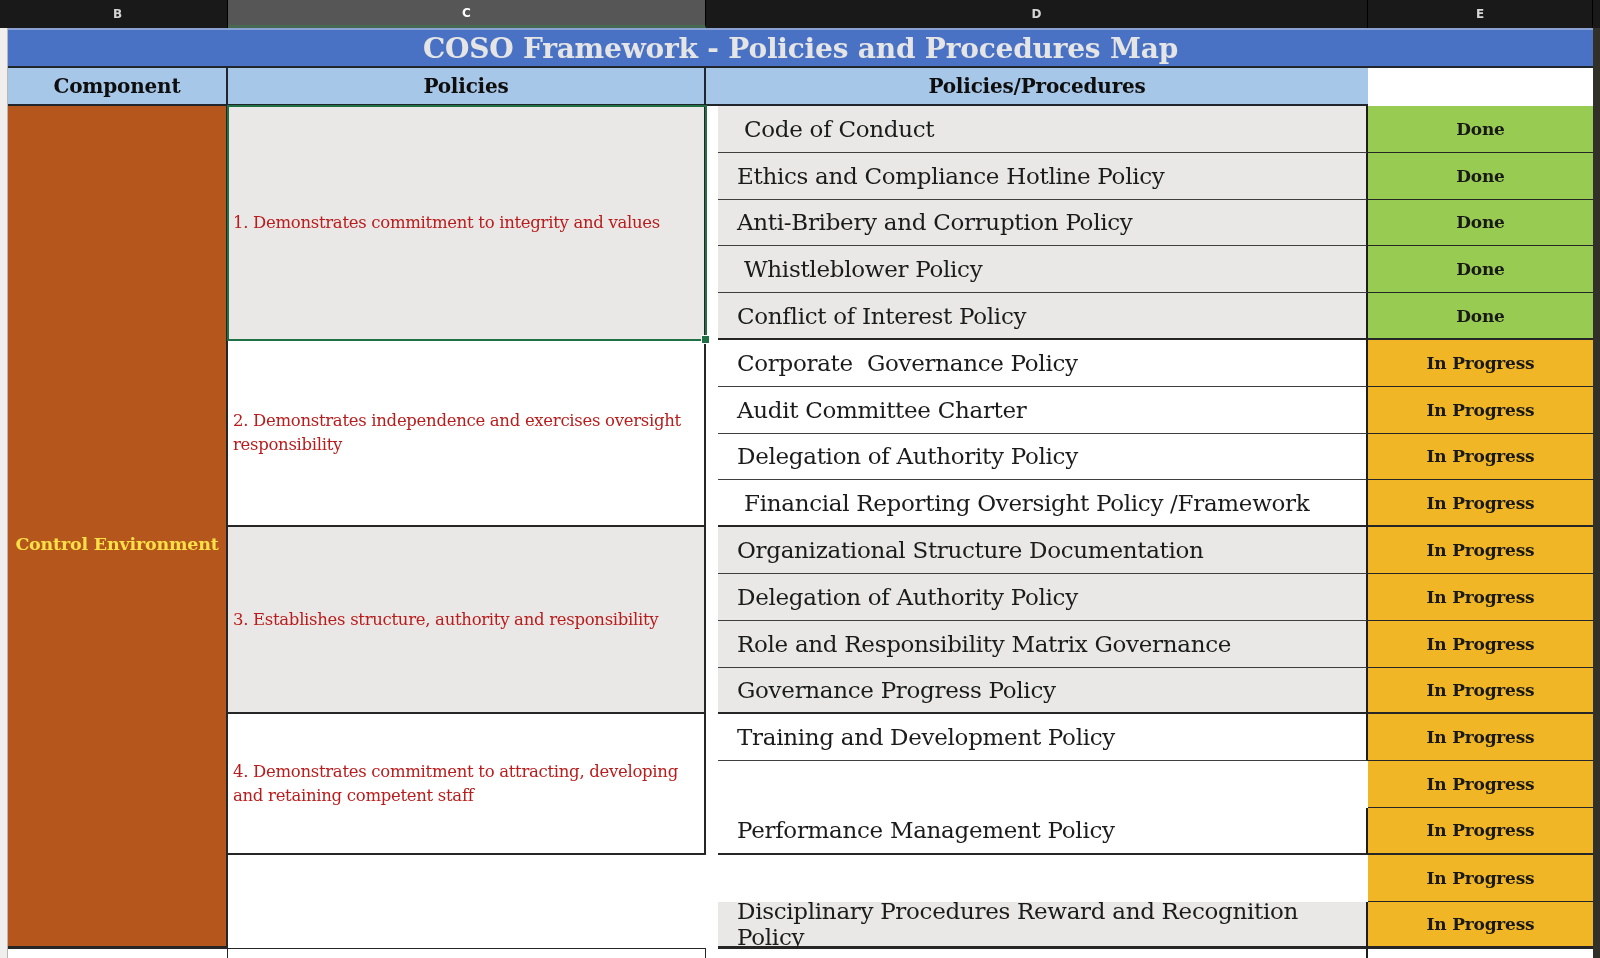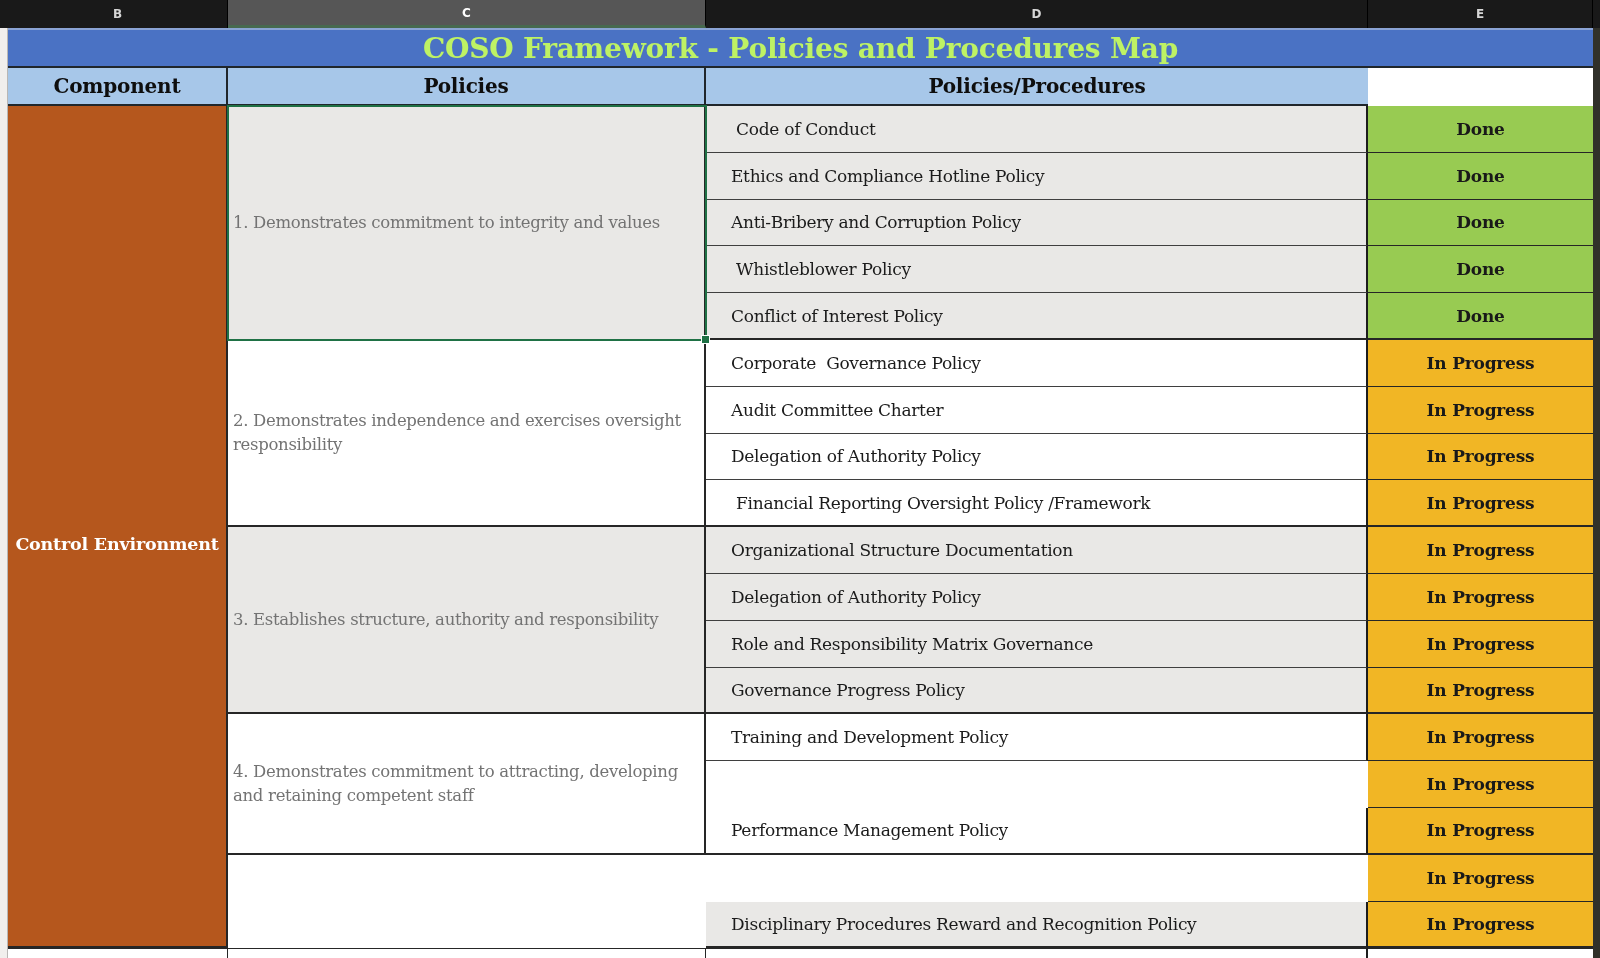--- a/index.html
+++ b/index.html
@@ -24,21 +24,21 @@
   
   .left-sliver { position: absolute; left: 0; top: 28px; width: 8px; height: 930px;
     background: #f1efed; border-right: 1px solid #b9b7b5; }
   .right-strip { position: absolute; left: 1593px; top: 28px; width: 7px; height: 930px;
     background: #31312a; }
 
   
   .table-wrap { position: absolute; left: 8px; top: 28px; width: 1585px; }
 
   .title-row {
-    height: 40px; background: #4a72c4; color: #bef264;
+    height: 40px; background: #4a72c4; color: #e5e5e5;
     font-size: 28px; font-weight: bold; letter-spacing: -0.2px;
     display: flex; align-items: center; justify-content: center;
     border-top: 2px solid #8aa3d4; border-bottom: 2px solid #20262b;
   }
 
   .header-row { display: grid; grid-template-columns: 220px 478px 662px 225px; height: 38px; }
   .header-row .hcell {
     background: #a7c7e9; color: #0e0e0e; font-size: 20px; font-weight: bold;
     display: flex; align-items: center; justify-content: center;
     border-right: 2px solid #20262b; border-bottom: 2px solid #20262b;
@@ -49,43 +49,43 @@
   .body-grid {
     position: relative;
     display: grid;
     grid-template-columns: 220px 478px 662px 225px;
     grid-template-rows: repeat(19, 46.8px);
   }
 
   .cell { border-bottom: 1px solid #454545; border-right: 1px solid #262626; }
 
   .component {
-    background: #b5571d; color: #ffffff; font-size: 17.5px; font-weight: bold;
+    background: #b5571d; color: #fde047; font-size: 17.5px; font-weight: bold;
     display: flex; align-items: center; justify-content: center; text-align: right;
     padding-top: 36px; letter-spacing: -0.2px;
     border-right: 2px solid #262626; border-bottom: 2px solid #262626;
   }
 
   .principle {
-    font-size: 16.5px; color: #737373; letter-spacing: -0.3px; line-height: 1.45;
+    font-size: 16.5px; color: #b91c1c; letter-spacing: -0.3px; line-height: 1.45;
     display: flex; align-items: center; text-align: left;
     padding: 2px 6px 2px 5px;
     border-right: 2px solid #262626; border-bottom: 1px solid #333333;
   }
   .principle.selected {
     position: relative; z-index: 3;
     outline: 2.5px solid #1f7145; outline-offset: -1.5px;
   }
 
   .policy {
-    font-size: 17px; color: #1b1b1b; letter-spacing: -0.3px;
+    font-size: 23px; color: #1b1b1b; letter-spacing: -0.3px;
     display: flex; align-items: center;
-    padding-left: 25px; padding-right: 6px;
+    padding-left: 19px; padding-right: 6px;
     white-space: pre-wrap;
-    border-right: 2px solid #1d1d1d; border-bottom: 1px solid #3f3f3f;
+    border-right: 2px solid #1d1d1d; border-bottom: 1px solid #3f3f3f; margin-left: 12px;
   }
 
   .status {
     font-size: 17px; font-weight: bold; color: #191919; letter-spacing: -0.2px;
     display: flex; align-items: center; justify-content: center;
     border-bottom: 1px solid #262626; border-right: none;
   }
   .done { background: #98cb52; }
   .progress { background: #f1b625; }
 

